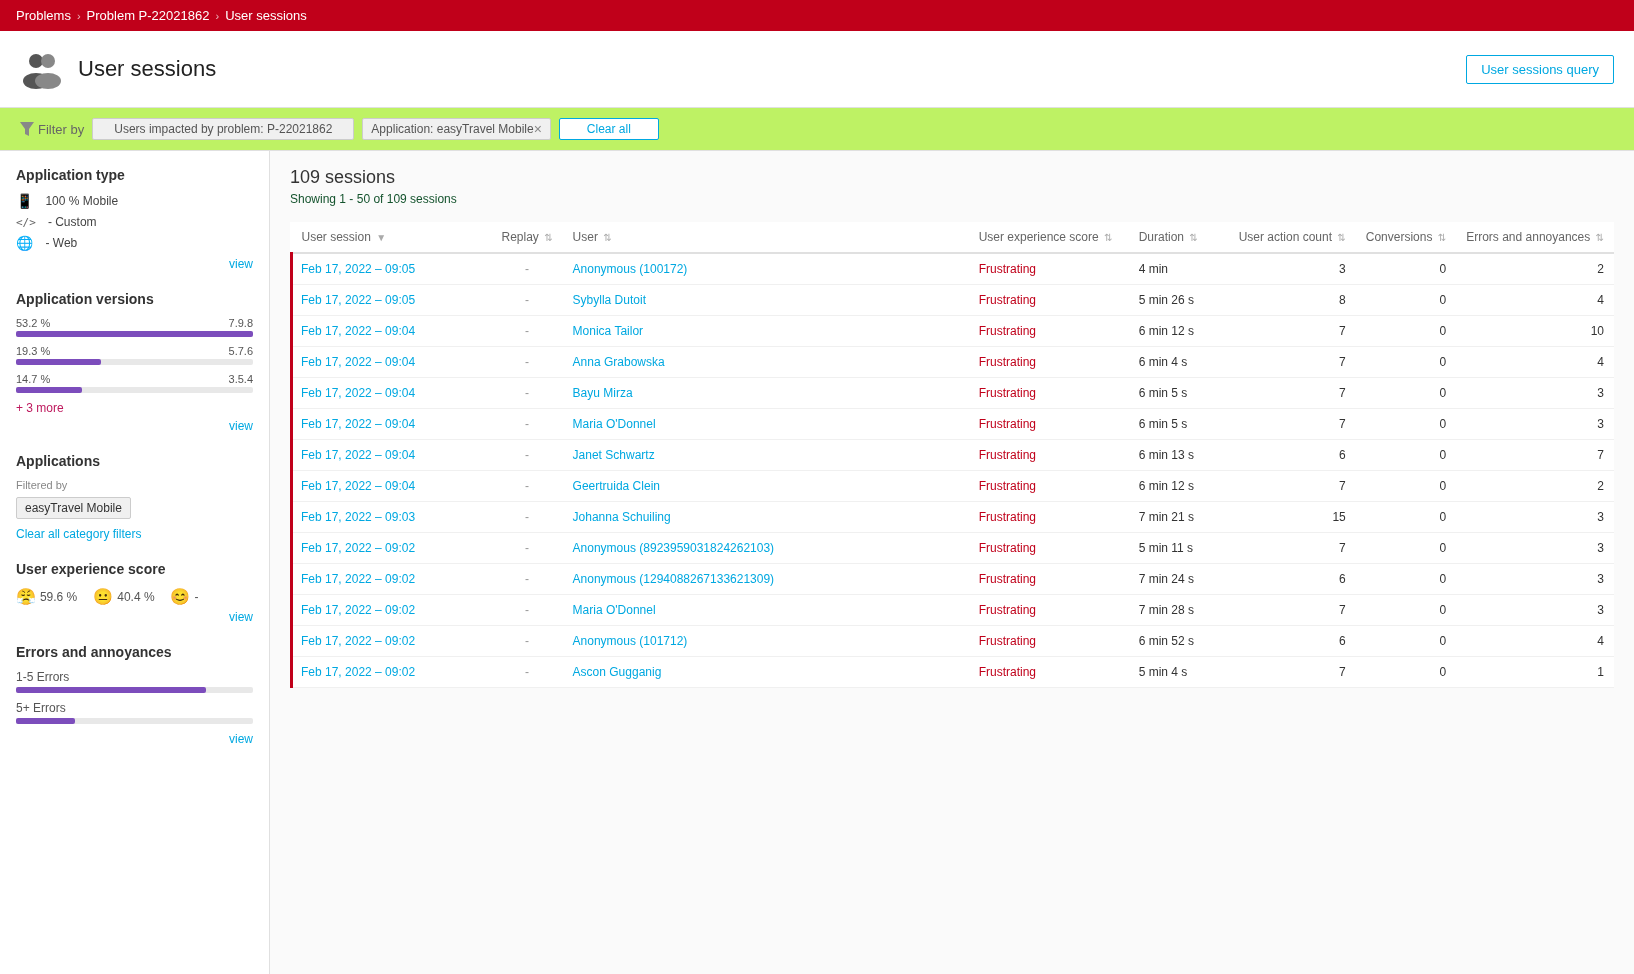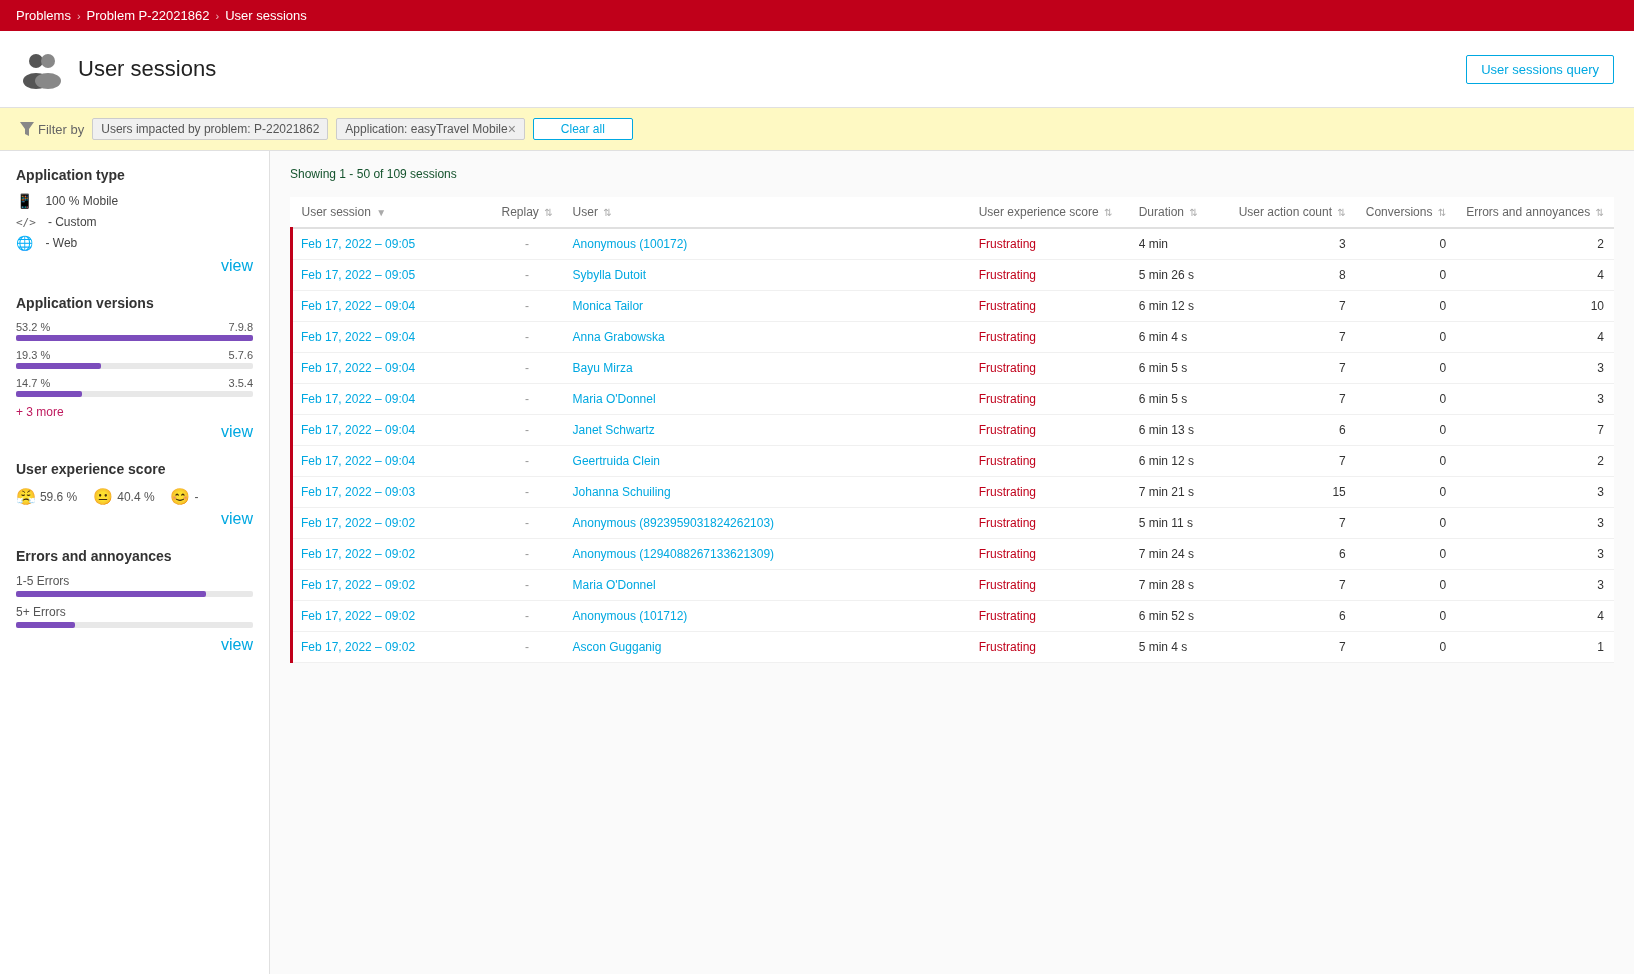--- a/index.html
+++ b/index.html
@@ -36,32 +36,32 @@
       color: #00a8e1;
       background: white;
       padding: 6px 14px;
       cursor: pointer;
       font-size: 13px;
       border-radius: 2px;
     }
 
     
     .filter-bar {
-      background: #fef9c3;
+      background: #bef264;
       border-bottom: 1px solid #e0e0e0;
       padding: 10px 20px;
       display: flex;
       align-items: center;
       gap: 8px;
     }
     .filter-label { color: #666; display: flex; align-items: center; gap: 4px; }
     .filter-tag {
       background: #f0f0f0;
       border: 1px solid #ccc;
-      padding: 3px 8px;
+      padding: 3px 21px;
       border-radius: 2px;
       font-size: 12px;
       color: #555;
     }
     .filter-tag-removable {
       background: #f0f0f0;
       border: 1px solid #ccc;
       padding: 3px 8px;
       border-radius: 2px;
       font-size: 12px;
@@ -93,21 +93,21 @@
       background: white;
       border-right: 1px solid #e0e0e0;
       padding: 16px;
     }
     .sidebar-section { margin-bottom: 20px; }
     .sidebar-section-title { font-size: 14px; font-weight: 600; color: #333; margin-bottom: 10px; }
 
     .app-type-row { display: flex; align-items: center; gap: 12px; font-size: 12px; color: #444; margin-bottom: 6px; }
     .app-type-icon { font-size: 14px; }
 
-    .sidebar-link { color: #00a8e1; font-size: 16px; cursor: pointer; text-align: right; display: block; margin-top: 4px; }
+    .sidebar-link { color: #00a8e1; font-size: 12px; cursor: pointer; text-align: right; display: block; margin-top: 4px; }
 
     
     .version-row { margin-bottom: 8px; }
     .version-labels { display: flex; justify-content: space-between; font-size: 11px; color: #555; margin-bottom: 2px; }
     .version-bar-bg { background: #e8e8e8; height: 6px; border-radius: 2px; }
     .version-bar-fill { height: 6px; border-radius: 2px; background: #7c4dbc; }
 
     .more-link { font-size: 12px; color: #be185d; margin-top: 6px; display: block; }
 
     
@@ -267,20 +267,26 @@
           <span>3.5.4</span>
         </div>
         <div class="version-bar-bg">
           <div class="version-bar-fill" style="width:28%"></div>
         </div>
       </div>
       <span class="more-link">+ 3 more</span>
       <a class="sidebar-link">view</a>
     </div>
 
+    <div class="sidebar-section">
+      <div class="sidebar-section-title">Applications</div>
+      <div class="filtered-by">Filtered by</div>
+      <span class="app-tag">easyTravel Mobile</span>
+      <a class="clear-cat-link">Clear all category filters</a>
+    </div>
 
     <div class="sidebar-section">
       <div class="sidebar-section-title">User experience score</div>
       <div class="ux-score-row">
         <div class="ux-score-item">
           <span class="icon-frustrated">😤</span>
           <span>59.6 %</span>
         </div>
         <div class="ux-score-item">
           <span class="icon-neutral">😐</span>
@@ -307,20 +313,21 @@
         <div class="error-bar-bg">
           <div class="error-bar-fill" style="width:25%;background:#7c4dbc;"></div>
         </div>
       </div>
       <a class="sidebar-link">view</a>
     </div>
 
   </div>
 
   <div class="content-area">
+    <div class="sessions-title">109 sessions</div>
     <div class="sessions-subtitle">Showing 1 - 50 of 109 sessions</div>
 
     <table class="sessions-table">
       <thead>
         <tr>
           <th class="col-session">
             <span>User session</span>
             <span class="sort-icon">▼</span>
           </th>
           <th class="col-replay">

